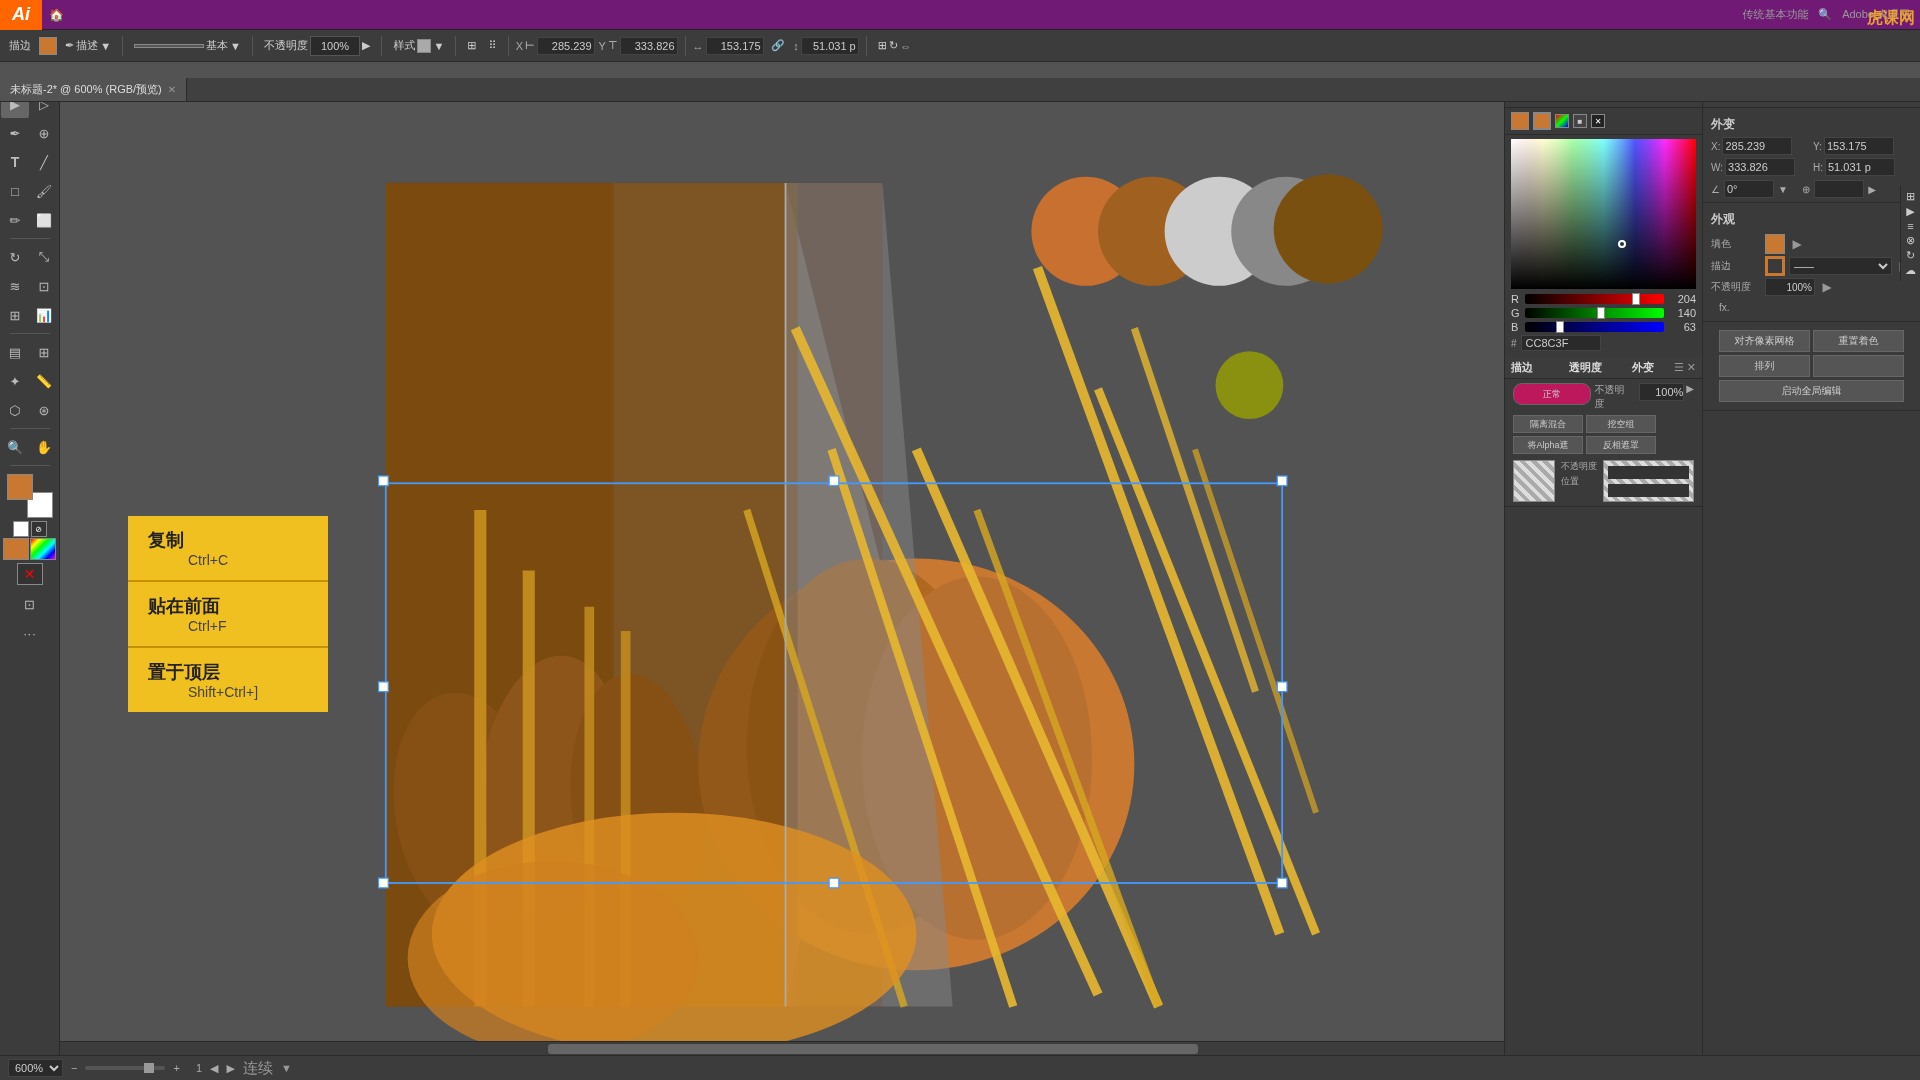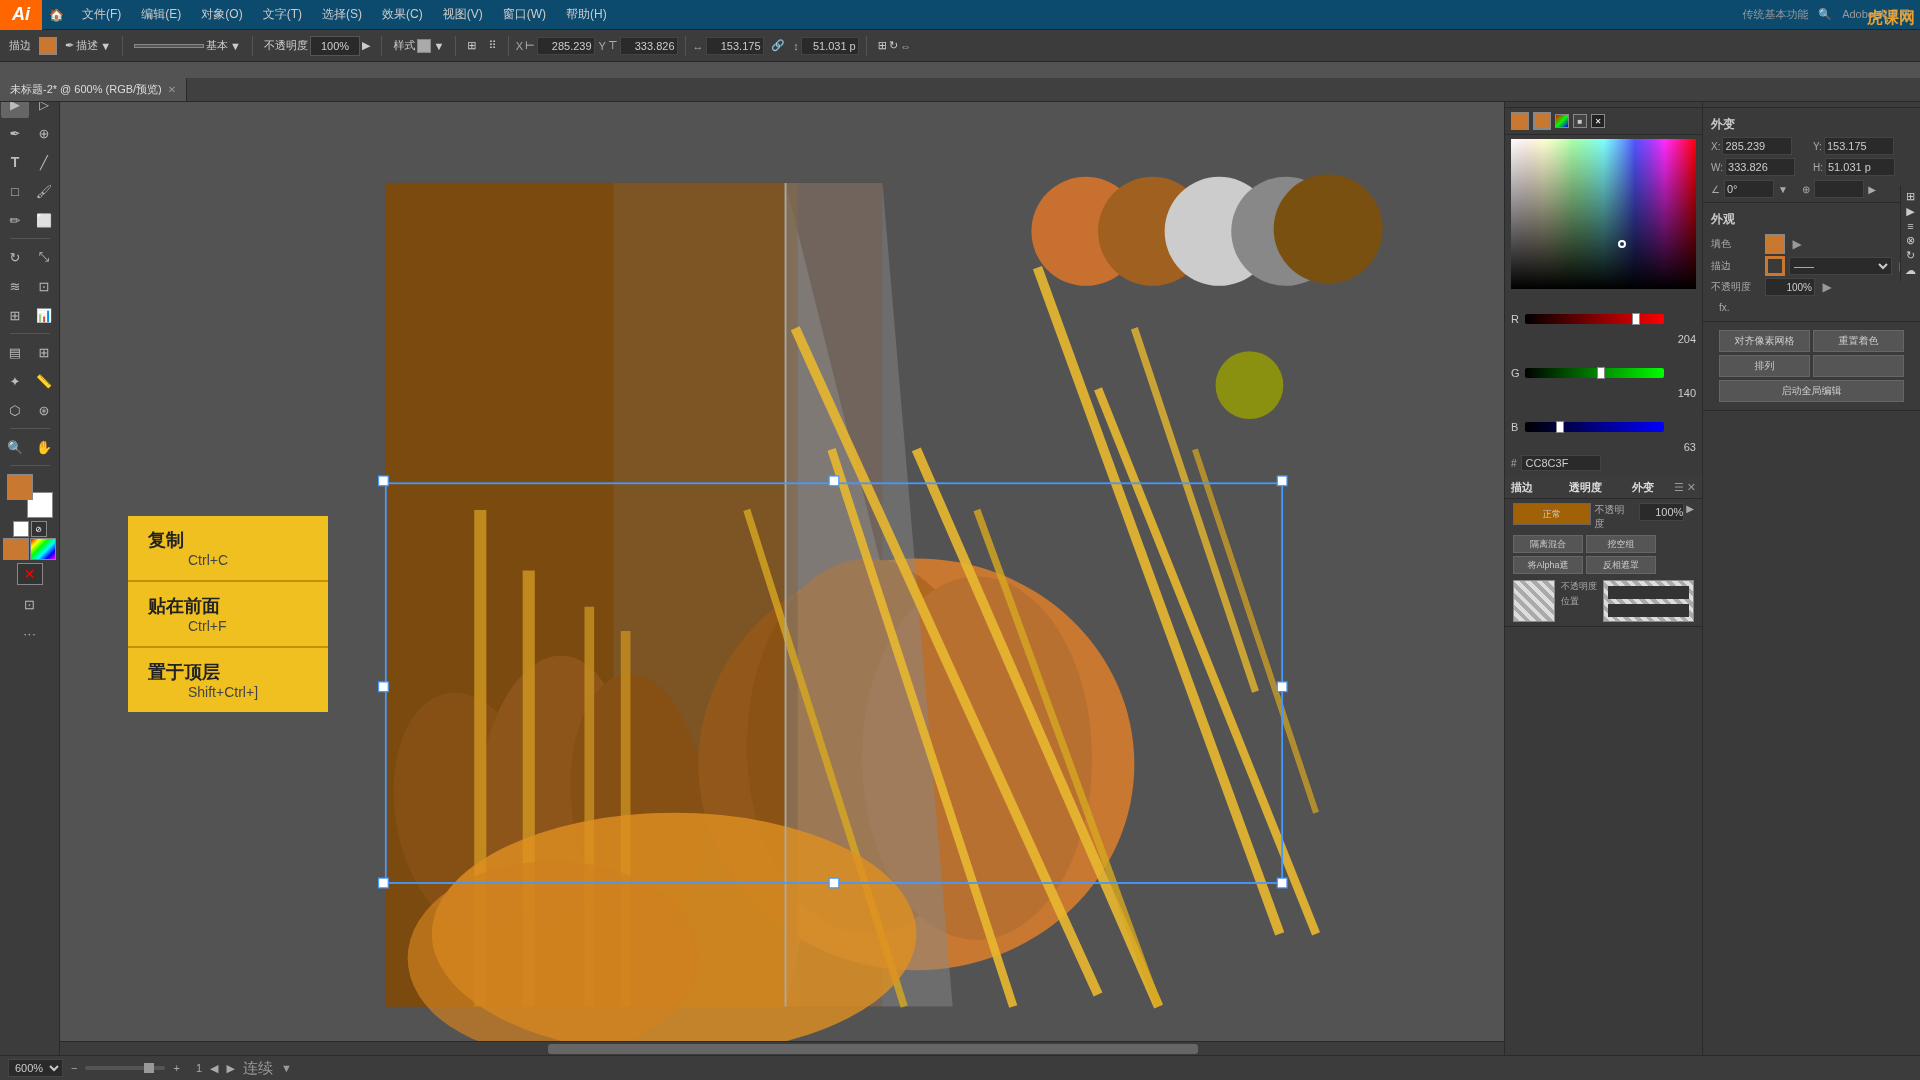--- a/index.html
+++ b/index.html
@@ -1,20 +1,20 @@
 <!DOCTYPE html>
 <html><head>
   <meta charset="utf-8">
   <style>
     * { margin: 0; padding: 0; box-sizing: border-box; }
     body { width: 1920px; height: 1080px; overflow: hidden; background: #535353; font-family: 'Microsoft YaHei', SimHei, sans-serif; font-size: 12px; color: #ccc; }
 
     
     #top-menu-bar {
-      width: 100%; height: 30px; background: #0c4a6e; display: flex; align-items: center;
+      width: 100%; height: 30px; background: #701a75; display: flex; align-items: center;
       border-bottom: 1px solid #222; position: absolute; top: 0; left: 0; z-index: 100;
     }
     .ai-logo { width: 42px; height: 30px; background: #ff6600; display: flex; align-items: center; justify-content: center; font-size: 18px; font-weight: bold; color: #fff; font-style: italic; flex-shrink: 0; }
     .menu-items { display: flex; align-items: center; height: 100%; }
     .menu-item { padding: 0 10px; height: 100%; display: flex; align-items: center; color: #ccc; font-size: 12px; cursor: pointer; white-space: nowrap; }
     .home-icon { width: 30px; height: 30px; display: flex; align-items: center; justify-content: center; color: #ccc; }
     .right-area { margin-left: auto; display: flex; align-items: center; padding-right: 10px; color: #999; font-size: 11px; gap: 10px; }
     .logo-watermark { position: absolute; right: 0; top: 0; width: 200px; height: 37px; display: flex; align-items: center; justify-content: flex-end; padding-right: 5px; }
     .logo-text { color: #e8a030; font-size: 16px; font-weight: bold; }
 
@@ -97,21 +97,21 @@
       top: 70%; left: 60%;
     }
 
     .slider-row { display: flex; align-items: center; gap: 4px; margin-bottom: 2px; }
     .slider-label { width: 10px; font-size: 11px; color: #ccc; }
     .color-slider { flex: 1; height: 10px; border-radius: 2px; position: relative; }
     .slider-r { background: linear-gradient(to right, #000, #ff0000); }
     .slider-g { background: linear-gradient(to right, #000, #00ff00); }
     .slider-b { background: linear-gradient(to right, #000, #0000ff); }
     .slider-thumb { position: absolute; width: 8px; height: 12px; background: #fff; border: 1px solid #888; top: -1px; transform: translateX(-50%); cursor: pointer; }
-    .slider-val { width: 28px; font-size: 11px; text-align: right; color: #ccc; margin-top: 40px; }
+    .slider-val { width: 28px; font-size: 11px; text-align: right; color: #ccc; }
     .hex-row { display: flex; align-items: center; gap: 4px; margin-top: 2px; }
     .hex-label { font-size: 10px; color: #aaa; }
     .hex-val { font-size: 11px; color: #ccc; background: #2a2a2a; border: 1px solid #444; padding: 1px 4px; }
 
     
     #illustration {
       position: absolute; top: 0; left: 0; width: 100%; height: 100%;
     }
 
     
@@ -152,49 +152,38 @@
     .appear-row { display: flex; align-items: center; gap: 4px; margin: 2px 0; }
     .appear-label { color: #aaa; font-size: 10px; width: 50px; }
     .appear-swatch { width: 20px; height: 20px; border: 1px solid #888; cursor: pointer; }
     .appear-icon { width: 16px; height: 16px; display:flex; align-items:center; justify-content:center; color:#999; font-size:12px; }
     .appear-select { background: #2a2a2a; border: 1px solid #444; color: #ccc; height: 18px; font-size: 10px; flex: 1; }
     .appear-val { background: #2a2a2a; border: 1px solid #444; color: #ccc; width: 40px; height: 18px; font-size: 10px; text-align: right; padding: 0 2px; }
 
     .trans-section { padding: 4px 8px; border-bottom: 1px solid #2a2a2a; }
     .trans-type-row { display: flex; gap: 2px; margin-bottom: 4px; }
     .trans-type-btn { width: 26px; height: 22px; background: #555; border: 1px solid #666; display:flex; align-items:center; justify-content:center; font-size:9px; color:#ccc; cursor:pointer; }
-    .trans-type-btn.active { background: #a16207; }
+    .trans-type-btn.active { background: #be185d; border-radius: 9px; }
     .trans-align-row { display: flex; gap: 2px; }
     .trans-align-btn { width: 22px; height: 18px; background: #555; border: 1px solid #666; display:flex; align-items:center; justify-content:center; font-size:9px; color:#ccc; cursor:pointer; }
 
     .ops-btn-row { display:flex; flex-direction:column; gap:3px; padding: 4px 8px; }
     .ops-btn { background:#555; border:1px solid #666; color:#ccc; font-size:10px; padding:3px 6px; cursor:pointer; text-align:center; width:100%; }
     .ops-btn-2col { display:flex; gap:3px; }
     .ops-btn-half { flex:1; background:#555; border:1px solid #666; color:#ccc; font-size:10px; padding:3px 4px; cursor:pointer; text-align:center; }
 
     .fx-row { display:flex; align-items:center; gap:4px; padding: 4px 8px; }
     .fx-label { color:#aaa; font-size:10px; }
   </style>
 </head>
 <body>
 
 <div id="top-menu-bar">
   <div class="ai-logo">Ai</div>
   <div class="home-icon">🏠</div>
-  <div class="menu-items">
-    <div class="menu-item">文件(F)</div>
-    <div class="menu-item">编辑(E)</div>
-    <div class="menu-item">对象(O)</div>
-    <div class="menu-item">文字(T)</div>
-    <div class="menu-item">选择(S)</div>
-    <div class="menu-item">效果(C)</div>
-    <div class="menu-item">视图(V)</div>
-    <div class="menu-item">窗口(W)</div>
-    <div class="menu-item">帮助(H)</div>
-  </div>
   <div class="right-area">
     <span>传统基本功能</span>
     <span>🔍</span>
     <span>Adobe 虎课网</span>
   </div>
   <div class="logo-watermark">
     <span class="logo-text">虎课网</span>
   </div>
 </div>
 

